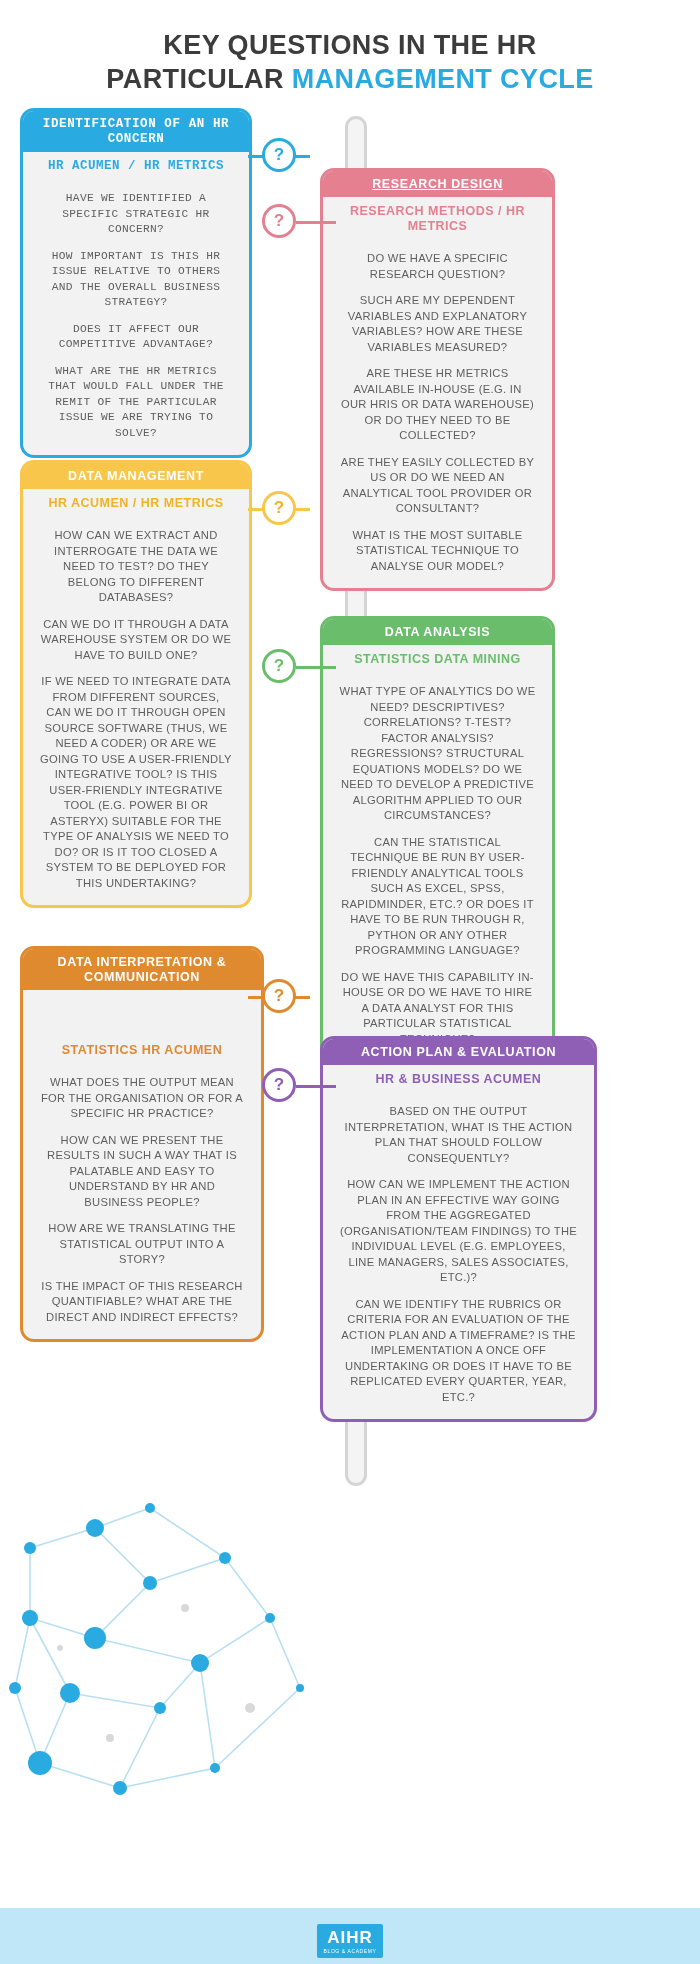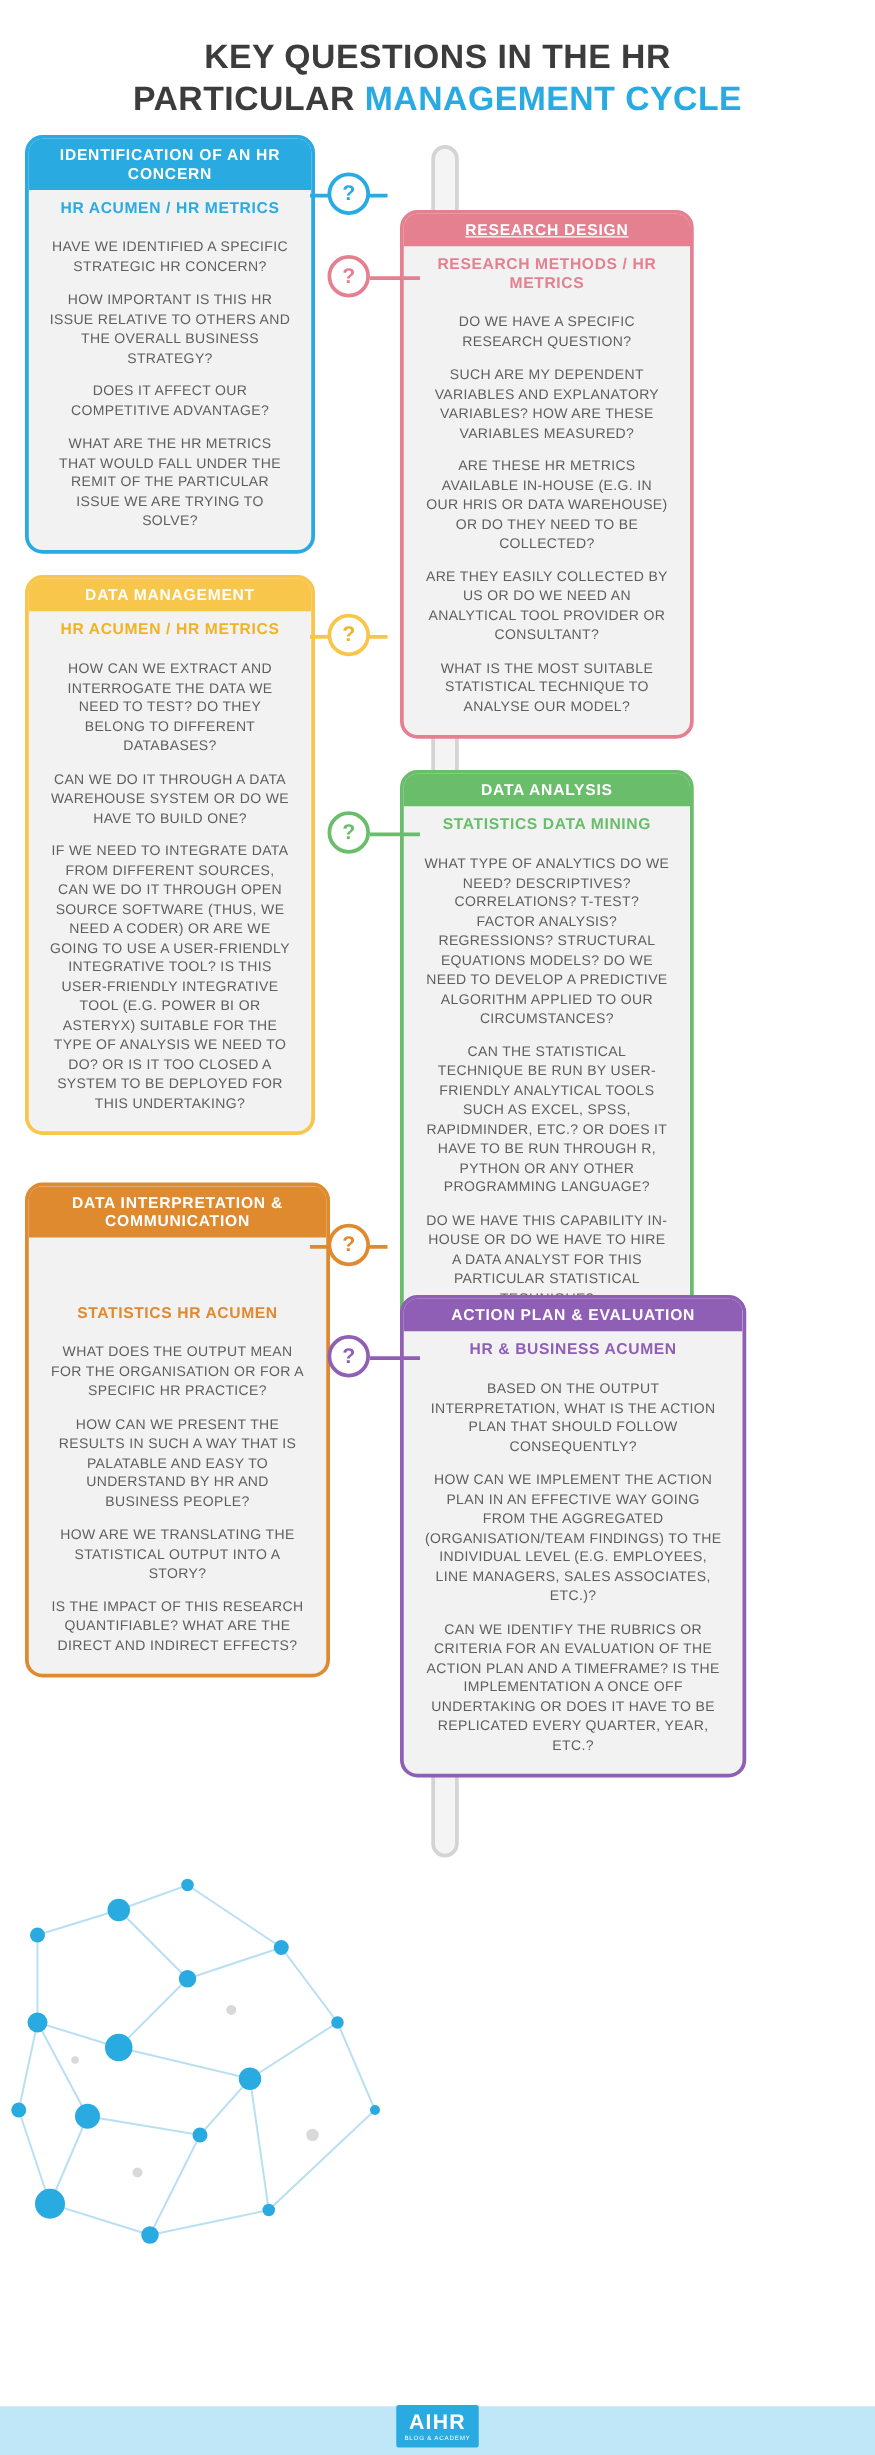--- a/index.html
+++ b/index.html
@@ -106,21 +106,21 @@
     position: absolute;
     left: 0; bottom: 0;
     width: 340px; height: 320px;
     z-index: 0;
   }
 
   
   .footer {
     position: absolute;
     left: 0; bottom: 0;
-    width: 700px; height: 39px;
+    width: 700px; height: 56px;
     background: #bfe7f8;
   }
   .logo {
     position: absolute;
     left: 50%;
     transform: translateX(-50%);
     bottom: 6px;
     width: 66px;
     background: #29abe2;
     color: #fff;
@@ -174,21 +174,21 @@
       <circle cx="185" cy="120" r="4"></circle>
         <circle cx="250" cy="220" r="5"></circle>
       <circle cx="110" cy="250" r="4"></circle>
         <circle cx="60" cy="160" r="3"></circle>
     </g>
   </svg>
 
   <div class="spine"></div>
 
   <div class="stub" style="left:248px; top:47px; width:62px; background:#29abe2;"></div>
-  <div class="card" style="left:20px; top:0px; width:232px; border-color:#29abe2;">
+  <div class="card" style="left:20px; top:0px; width:232px; border-color:#29abe2;font-family:Liberation Mono, monospace;">
     <div class="card-header" style="background:#29abe2;">IDENTIFICATION OF AN HR CONCERN</div>
     <div class="card-sub" style="color:#29abe2;">HR ACUMEN / HR METRICS</div>
     <div class="card-body">
       <p class="q">HAVE WE IDENTIFIED A SPECIFIC STRATEGIC HR CONCERN?</p>
       <p class="q">HOW IMPORTANT IS THIS HR ISSUE RELATIVE TO OTHERS AND THE OVERALL BUSINESS STRATEGY?</p>
       <p class="q">DOES IT AFFECT OUR COMPETITIVE ADVANTAGE?</p>
       <p class="q">WHAT ARE THE HR METRICS THAT WOULD FALL UNDER THE REMIT OF THE PARTICULAR ISSUE WE ARE TRYING TO SOLVE?</p>
     </div>
   </div>
   <div class="bubble" style="left:262px; top:30px; border-color:#29abe2; color:#29abe2;">

